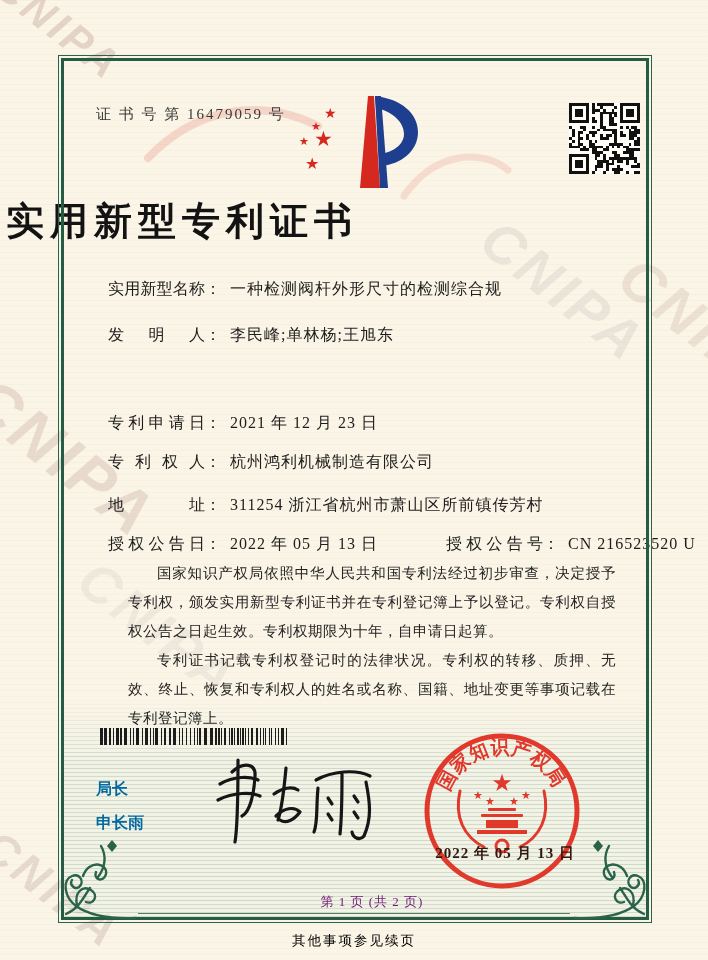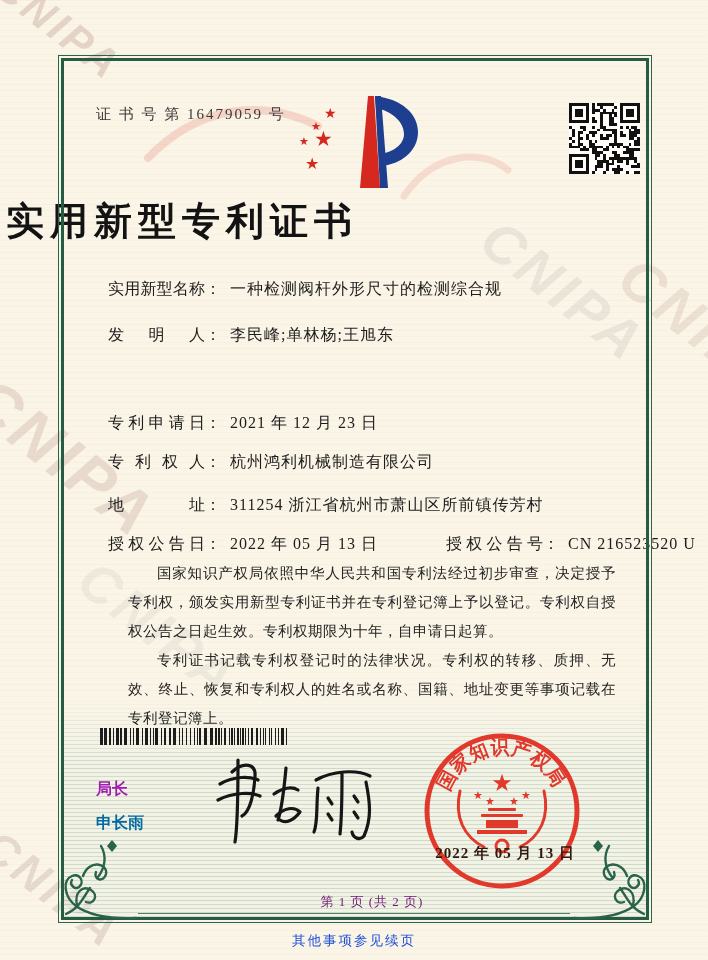--- a/index.html
+++ b/index.html
@@ -65,30 +65,30 @@
   .fvalue{ margin-left:9px; letter-spacing:1px; }
   .fpair2{ margin-left:68px; }
   .f1{top:279px} .f2{top:325px} .f3{top:367px} .f4{top:413px} .f5{top:452px} .f6{top:495px} .f7{top:534px}
 
   .body-text{ position:absolute; left:96px; right:92px; top:559px; z-index:2;
     font-size:14.5px; line-height:29px; color:#242424; text-align:justify; }
   .body-text p{ text-indent:2em; letter-spacing:0.5px;margin-left:32px; }
 
   .barcode{ position:absolute; left:100px; top:728px; width:190px; height:17px; z-index:2; }
 
-  .signer-title{ position:absolute; left:96px; top:779px; font-size:16px; font-weight:600; color:#a21caf; z-index:2; }
+  .signer-title{ position:absolute; left:96px; top:779px; font-size:16px; font-weight:600; color:#0369a1; z-index:2; }
   .signer-name{ position:absolute; left:96px; top:813px; font-size:16px; font-weight:600; color:#0369a1; z-index:2; }
   .signature{ position:absolute; left:198px; top:750px; z-index:2; }
 
   .seal{ position:absolute; left:420px; top:729px; width:164px; height:164px; z-index:2; opacity:0.92; }
   .seal-date{ position:absolute; left:430px; top:844px; width:150px; text-align:center; z-index:2;
     font-size:15px; font-weight:bold; color:#33180e; letter-spacing:1px; white-space:nowrap; }
 
   .footer-page{ position:absolute; left:0; right:0; top:893px; text-align:center; font-size:13px; color:#701a75; z-index:2; letter-spacing:1px;padding-left:36px; }
-  .footer-note{ position:absolute; left:0; right:0; top:932px; text-align:center; font-size:13.5px; color:#1d4ed8; z-index:2; letter-spacing:2px; }
+  .footer-note{ position:absolute; left:0; right:0; top:932px; text-align:center; font-size:13.5px; color:#000000; z-index:2; letter-spacing:2px; }
 </style>
 </head>
 <body>
 
 <div class="page">
 
   <span class="wm wm1">CNIPA</span>
   <span class="wm wm2">CNIPA</span>
   <span class="wm wm3">CNIPA</span>
   <span class="wm wm4">CNIPA</span>

